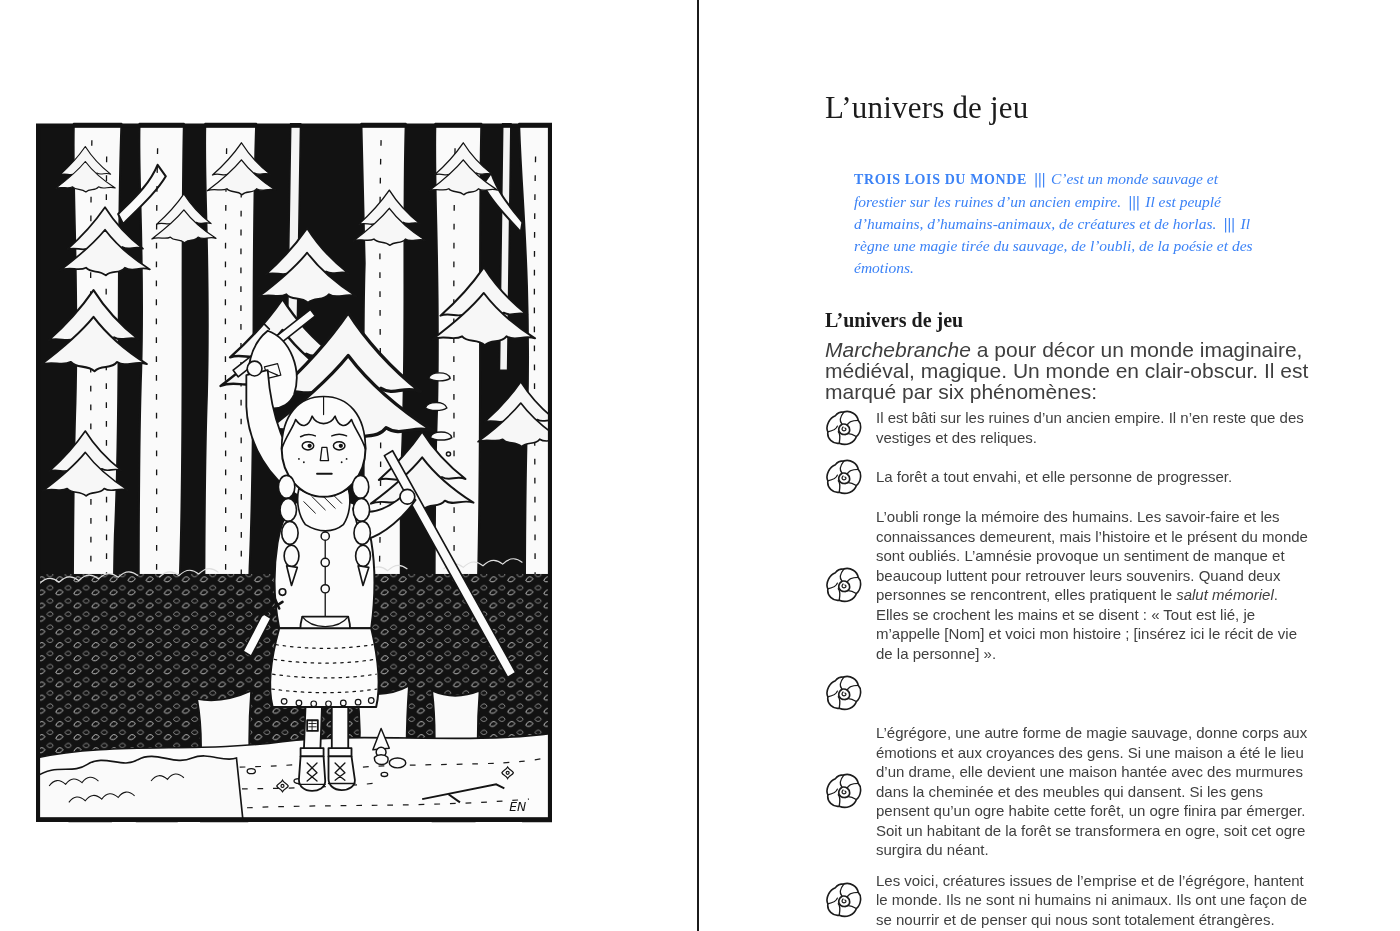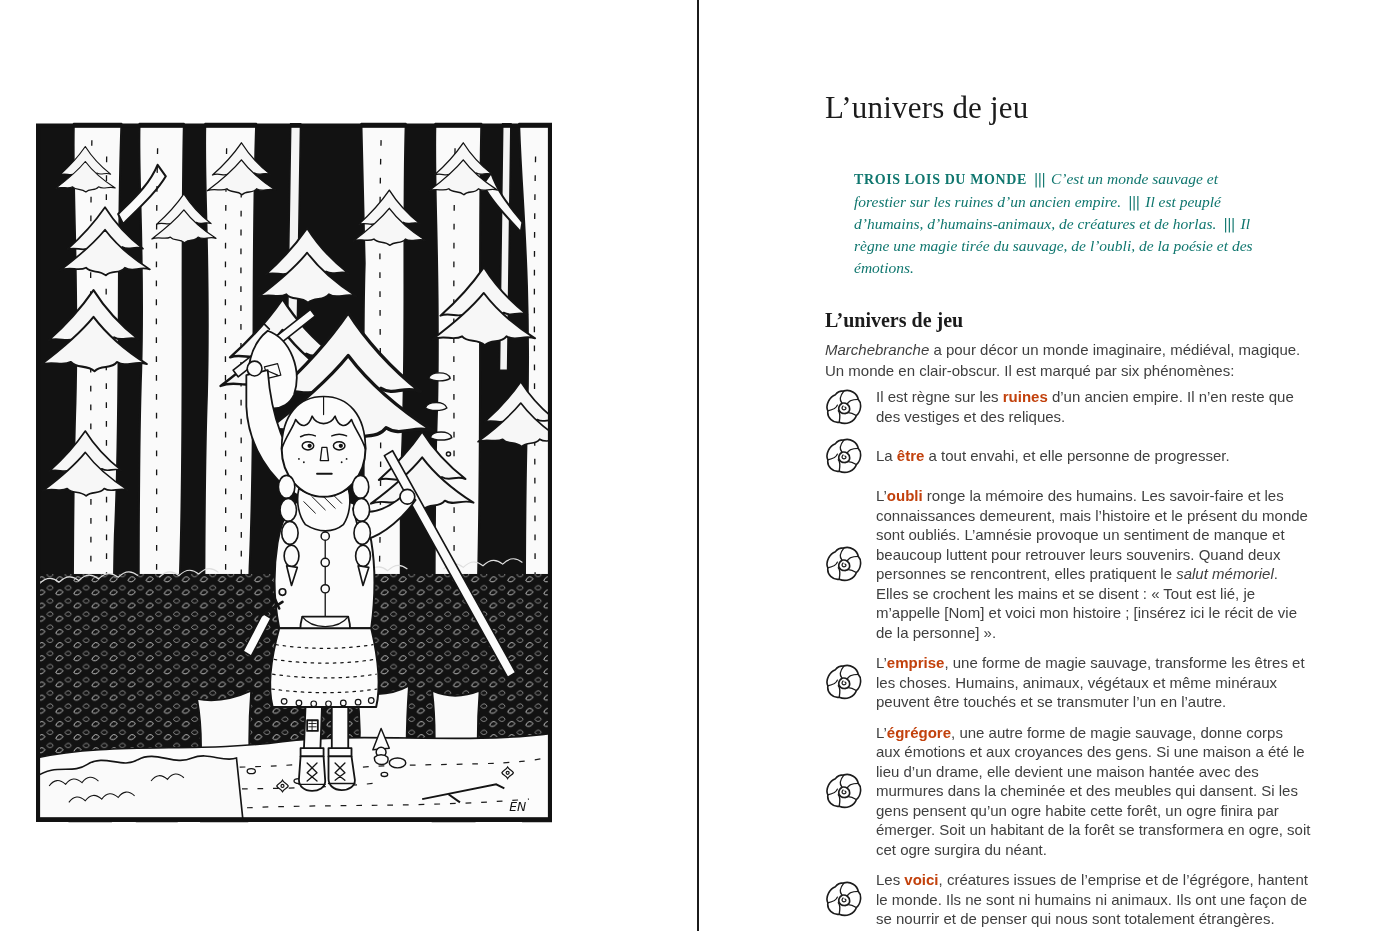--- a/index.html
+++ b/index.html
@@ -18,39 +18,39 @@
   
   .page-right{position:absolute;left:709px;top:0;width:701px;height:931px;background:#fff;}
   .rp-inner{padding:90px 0 0 116px;width:486px;}
   h1.page-title{
     font-family:"Liberation Serif","DejaVu Serif",serif;
     font-size:31px;font-weight:400;color:#1b1b1b;margin:0;letter-spacing:.2px;
   }
   .callout{
     margin:42px 0 10px 29px;width:412px;
     font-family:"Liberation Serif","DejaVu Serif",serif;
-    font-style:italic;font-size:15.5px;line-height:22px;color:#0f766e;
+    font-style:italic;font-size:15.5px;line-height:22px;color:#3b82f6;
   }
   .callout-label{
     font-style:normal;font-weight:700;font-size:14px;letter-spacing:.6px;
     font-family:"Liberation Serif","DejaVu Serif",serif;
   }
   .callout .sep{font-style:normal;font-family:"DejaVu Sans",sans-serif;font-size:14px;letter-spacing:-1px;margin:0 6px 0 7px;}
   h2.section-heading{
     font-family:"Liberation Serif","DejaVu Serif",serif;
     font-size:20px;font-weight:700;color:#1b1b1b;margin:30px 0 0 0;
   }
-  p.intro{margin:7px 0 0 0;font-size:15px;line-height:21px;width:486px;}
+  p.intro{margin:7px 0 0 0;font-size:21px;line-height:21px;width:486px;}
   p.intro em{font-style:italic;}
   .bullets{margin-top:6px;}
   .bullet-row{display:flex;align-items:center;gap:13px;margin:0 0 11px 0;}
   .rose{flex:0 0 38px;width:38px;height:38px;}
   .rose svg{display:block;}
   p.bullet-text{margin:0;font-size:15px;line-height:19.5px;width:435px;}
-  .keyword{color:#c2410c;font-weight:700;}
+  .keyword{color:#404040;font-weight:400;}
   .italic{font-style:italic;margin-top:24px;}
 </style>
 </head>
 <body>
 
 <div class="spread">
 
   <section class="page-left">
     <figure class="illustration">
       <svg viewBox="0 0 628 849" xmlns="http://www.w3.org/2000/svg">
@@ -323,34 +323,34 @@
             <span class="rose">
               <svg viewBox="0 0 40 40" width="38" height="38" aria-hidden="true">
     <g fill="#ffffff" stroke="#1c1c1c" stroke-width="1.7" stroke-linecap="round" stroke-linejoin="round">
       <path d="M20,3 C27,1 34,6 35,12 C39,16 38,25 33,29 C31,36 22,39 15,36 C8,37 2,31 3,24 C0,18 5,9 11,7 C13,4 17,3 20,3 Z"></path>
       <path d="M20,3 C16,8 15,13 18,16 M35,12 C29,12 24,14 23,18 M33,29 C28,26 24,25 21,27 M15,36 C16,30 16,26 14,24 M3,24 C8,23 12,21 13,18" fill="none" stroke-width="1.4"></path>
       <path d="M18,16 C14,18 13,24 17,26 C21,28 26,26 26,22 C26,18 22,15 18,16 Z"></path>
       <path d="M19,19 C17,21 18,23 20,23 C22,23 23,21 21,20" fill="none" stroke-width="1.3"></path>
     </g>
   </svg>
             </span>
-            <p class="bullet-text"><span>Il est règne sur les </span><span class="keyword">ruines</span><span> d’un ancien empire. Il n’en reste que des vestiges et des reliques.</span></p>
-          </div>
-          <div class="bullet-row">
-            <span class="rose">
-              <svg viewBox="0 0 40 40" width="38" height="38" aria-hidden="true">
-    <g fill="#ffffff" stroke="#1c1c1c" stroke-width="1.7" stroke-linecap="round" stroke-linejoin="round">
-      <path d="M20,3 C27,1 34,6 35,12 C39,16 38,25 33,29 C31,36 22,39 15,36 C8,37 2,31 3,24 C0,18 5,9 11,7 C13,4 17,3 20,3 Z"></path>
-      <path d="M20,3 C16,8 15,13 18,16 M35,12 C29,12 24,14 23,18 M33,29 C28,26 24,25 21,27 M15,36 C16,30 16,26 14,24 M3,24 C8,23 12,21 13,18" fill="none" stroke-width="1.4"></path>
-      <path d="M18,16 C14,18 13,24 17,26 C21,28 26,26 26,22 C26,18 22,15 18,16 Z"></path>
-      <path d="M19,19 C17,21 18,23 20,23 C22,23 23,21 21,20" fill="none" stroke-width="1.3"></path>
-    </g>
-  </svg>
-            </span>
-            <p class="bullet-text"><span>La </span><span class="keyword">être</span><span> a tout envahi, et elle personne de progresser.</span></p>
+            <p class="bullet-text"><span>Il est bâti sur les </span><span class="keyword">ruines</span><span> d’un ancien empire. Il n’en reste que des vestiges et des reliques.</span></p>
+          </div>
+          <div class="bullet-row">
+            <span class="rose">
+              <svg viewBox="0 0 40 40" width="38" height="38" aria-hidden="true">
+    <g fill="#ffffff" stroke="#1c1c1c" stroke-width="1.7" stroke-linecap="round" stroke-linejoin="round">
+      <path d="M20,3 C27,1 34,6 35,12 C39,16 38,25 33,29 C31,36 22,39 15,36 C8,37 2,31 3,24 C0,18 5,9 11,7 C13,4 17,3 20,3 Z"></path>
+      <path d="M20,3 C16,8 15,13 18,16 M35,12 C29,12 24,14 23,18 M33,29 C28,26 24,25 21,27 M15,36 C16,30 16,26 14,24 M3,24 C8,23 12,21 13,18" fill="none" stroke-width="1.4"></path>
+      <path d="M18,16 C14,18 13,24 17,26 C21,28 26,26 26,22 C26,18 22,15 18,16 Z"></path>
+      <path d="M19,19 C17,21 18,23 20,23 C22,23 23,21 21,20" fill="none" stroke-width="1.3"></path>
+    </g>
+  </svg>
+            </span>
+            <p class="bullet-text"><span>La </span><span class="keyword">forêt</span><span> a tout envahi, et elle personne de progresser.</span></p>
           </div>
           <div class="bullet-row">
             <span class="rose">
               <svg viewBox="0 0 40 40" width="38" height="38" aria-hidden="true">
     <g fill="#ffffff" stroke="#1c1c1c" stroke-width="1.7" stroke-linecap="round" stroke-linejoin="round">
       <path d="M20,3 C27,1 34,6 35,12 C39,16 38,25 33,29 C31,36 22,39 15,36 C8,37 2,31 3,24 C0,18 5,9 11,7 C13,4 17,3 20,3 Z"></path>
       <path d="M20,3 C16,8 15,13 18,16 M35,12 C29,12 24,14 23,18 M33,29 C28,26 24,25 21,27 M15,36 C16,30 16,26 14,24 M3,24 C8,23 12,21 13,18" fill="none" stroke-width="1.4"></path>
       <path d="M18,16 C14,18 13,24 17,26 C21,28 26,26 26,22 C26,18 22,15 18,16 Z"></path>
       <path d="M19,19 C17,21 18,23 20,23 C22,23 23,21 21,20" fill="none" stroke-width="1.3"></path>
     </g>
@@ -362,21 +362,20 @@
             <span class="rose">
               <svg viewBox="0 0 40 40" width="38" height="38" aria-hidden="true">
     <g fill="#ffffff" stroke="#1c1c1c" stroke-width="1.7" stroke-linecap="round" stroke-linejoin="round">
       <path d="M20,3 C27,1 34,6 35,12 C39,16 38,25 33,29 C31,36 22,39 15,36 C8,37 2,31 3,24 C0,18 5,9 11,7 C13,4 17,3 20,3 Z"></path>
       <path d="M20,3 C16,8 15,13 18,16 M35,12 C29,12 24,14 23,18 M33,29 C28,26 24,25 21,27 M15,36 C16,30 16,26 14,24 M3,24 C8,23 12,21 13,18" fill="none" stroke-width="1.4"></path>
       <path d="M18,16 C14,18 13,24 17,26 C21,28 26,26 26,22 C26,18 22,15 18,16 Z"></path>
       <path d="M19,19 C17,21 18,23 20,23 C22,23 23,21 21,20" fill="none" stroke-width="1.3"></path>
     </g>
   </svg>
             </span>
-            <p class="bullet-text"><span>L’</span><span class="keyword">emprise</span><span>, une forme de magie sauvage, transforme les êtres et les choses. Humains, animaux, végétaux et même minéraux peuvent être touchés et se transmuter l’un en l’autre.</span></p>
           </div>
           <div class="bullet-row">
             <span class="rose">
               <svg viewBox="0 0 40 40" width="38" height="38" aria-hidden="true">
     <g fill="#ffffff" stroke="#1c1c1c" stroke-width="1.7" stroke-linecap="round" stroke-linejoin="round">
       <path d="M20,3 C27,1 34,6 35,12 C39,16 38,25 33,29 C31,36 22,39 15,36 C8,37 2,31 3,24 C0,18 5,9 11,7 C13,4 17,3 20,3 Z"></path>
       <path d="M20,3 C16,8 15,13 18,16 M35,12 C29,12 24,14 23,18 M33,29 C28,26 24,25 21,27 M15,36 C16,30 16,26 14,24 M3,24 C8,23 12,21 13,18" fill="none" stroke-width="1.4"></path>
       <path d="M18,16 C14,18 13,24 17,26 C21,28 26,26 26,22 C26,18 22,15 18,16 Z"></path>
       <path d="M19,19 C17,21 18,23 20,23 C22,23 23,21 21,20" fill="none" stroke-width="1.3"></path>
     </g>

